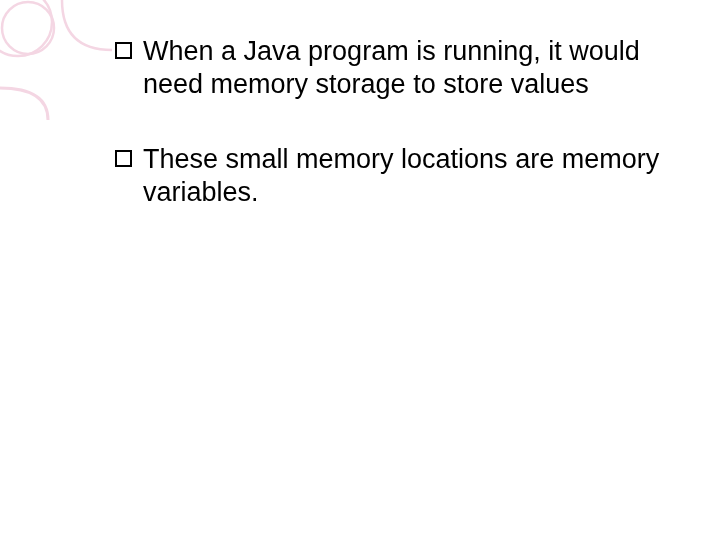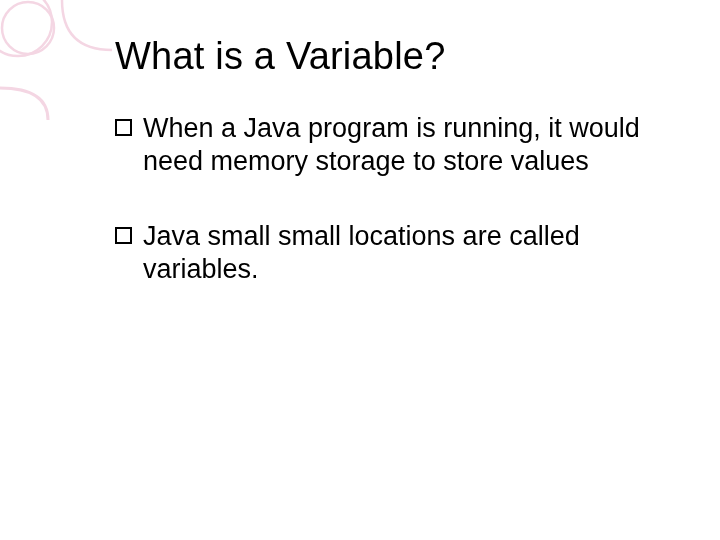--- a/index.html
+++ b/index.html
@@ -50,25 +50,24 @@
 <body>
 
 <svg class="decoration" viewBox="0 0 120 120">
   <circle cx="18" cy="22" r="34" fill="none" stroke="#f4d6e3" stroke-width="2.5"></circle>
   <circle cx="28" cy="28" r="26" fill="none" stroke="#f4d6e3" stroke-width="2.5"></circle>
   <path d="M 0 88 Q 48 88 48 120" fill="none" stroke="#f4d6e3" stroke-width="3"></path>
   <path d="M 62 0 Q 62 50 112 50" fill="none" stroke="#f4d6e3" stroke-width="2.5"></path>
 </svg>
 
 <div class="content">
-  <h1 class="title">What is a Variable?</h1>
 
   <div class="bullet-item">
     <span class="bullet-square"></span>
     <span>When</span><span> a Java program is running,  it would need memory storage to store values</span>
   </div>
 
 
   <div class="bullet-item">
     <span class="bullet-square"></span>
-    <span>Java</span><span> small small locations are called variables.</span>
+    <span>These</span><span> small memory locations are memory variables.</span>
   </div>
 </div>
 
 </body></html>

